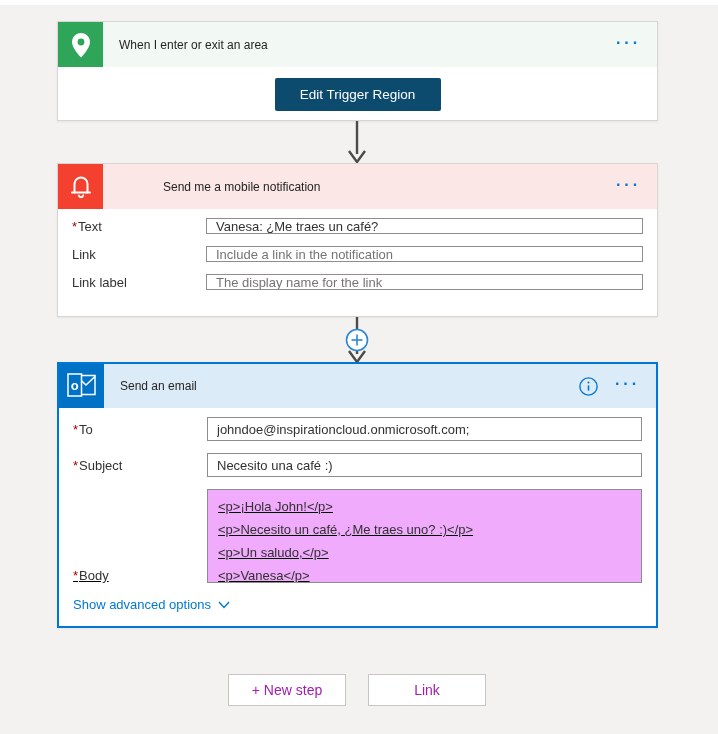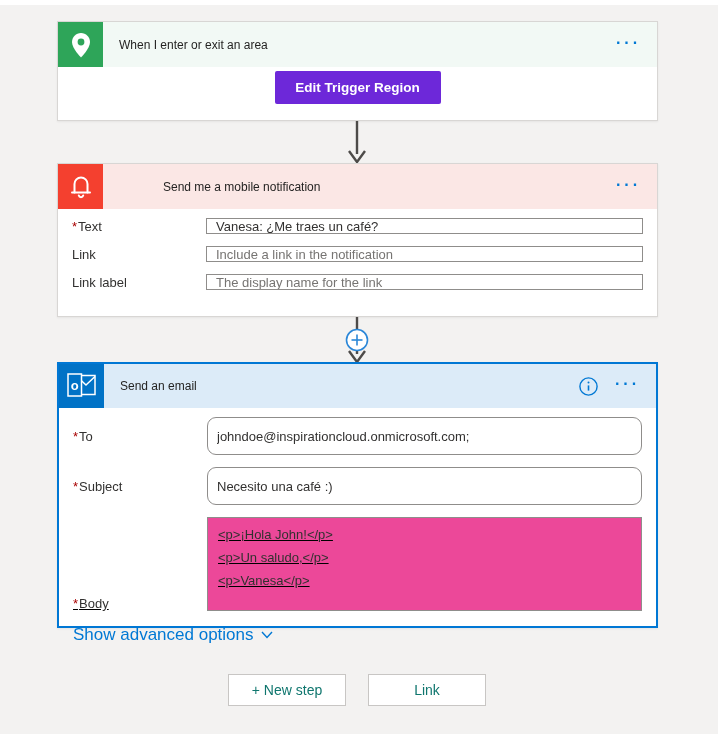--- a/index.html
+++ b/index.html
@@ -35,57 +35,57 @@
   .header-controls { display:flex; align-items:center; gap:16px; padding-right:16px; }
   .ellipsis {
     color:#0078d4; font-size:16px; font-weight:bold; letter-spacing:3px;
     line-height:1; cursor:pointer; user-select:none; padding-bottom:4px;
   }
   .info-btn { display:flex; align-items:center; cursor:pointer; }
 
   .card-body { position:relative; }
   #trigger-card .card-body { height:55px; display:flex; justify-content:center; align-items:flex-start; }
   .primary-btn {
-    margin-top:4px; width:166px; height:33px;
-    background:#6d28d9; color:#ffffff; border:none; border-radius:2px;
-    font-family:inherit; font-size:13.5px; font-weight:bold; cursor:pointer;
+    margin-top:11px; width:166px; height:33px;
+    background:#0c4a6e; color:#ffffff; border:none; border-radius:2px;
+    font-family:inherit; font-size:13.5px; font-weight:normal; cursor:pointer;
   }
 
   .form-row { display:flex; align-items:center; margin:12px 14px 0 14px; }
   .form-row.first { margin-top:9px; }
   .form-row.top-align { align-items:flex-end;text-decoration:underline; }
   .form-label { width:134px; font-size:13px; color:#323130; flex:0 0 134px; }
   .form-row.top-align .form-label { padding-top:6px; }
   .req { color:#a80000; margin-right:1px; }
   .text-input {
     flex:1; height:16px; border:1px solid #8f8d8b; background:#fff;
     font-family:inherit; font-size:13px; color:#323130; padding:0 9px; min-width:0;
   }
-  #email-card .text-input { height:38px;border-radius:9px; }
+  #email-card .text-input { height:24px; }
   .text-input::placeholder { color:#767472; opacity:1; }
 
   .body-box {
-    flex:1; height:94px; border:1px solid #8f8d8b; background:#ec4899;
+    flex:1; height:94px; border:1px solid #8f8d8b; background:#f0abfc;
     font-size:13px; color:#323130; padding:5px 10px; overflow:hidden; cursor:text;
   }
   .body-line { line-height:23px; white-space:nowrap; }
 
   .advanced-link {
     display:inline-flex; align-items:center; gap:7px;
-    margin:14px 0 0 14px; color:#0078d4; font-size:17px; cursor:pointer;
+    margin:14px 0 0 14px; color:#0078d4; font-size:13px; cursor:pointer;
   }
 
   .connector { position:absolute; left:345px; }
   #connector-1 { top:121px; }
   #connector-2 { top:317px; }
 
   .footer-btn {
     position:absolute; top:674px; width:118px; height:32px;
     background:#ffffff; border:1px solid #c8c6c4;
-    color:#0f766e; font-family:inherit; font-size:14px; cursor:pointer;
+    color:#a21caf; font-family:inherit; font-size:14px; cursor:pointer;
   }
   #new-step-btn { left:228px; }
   #save-btn { left:368px; }
 </style>
 </head>
 <body>
 
 <div class="topstrip"></div>
 
 <div class="card" id="trigger-card">
@@ -179,20 +179,21 @@
       <input class="text-input" readonly="" value="johndoe@inspirationcloud.onmicrosoft.com;" style="">
     </div>
     <div class="form-row">
       <span class="form-label"><span class="req">*</span><span>Subject</span></span>
       <input class="text-input" readonly="" value="Necesito una café :)" style="">
     </div>
     <div class="form-row top-align">
       <span class="form-label"><span class="req">*</span><span>Body</span></span>
       <div class="body-box">
         <div class="body-line">&lt;p&gt;¡Hola John!&lt;/p&gt;</div>
+        <div class="body-line">&lt;p&gt;Necesito un café, ¿Me traes uno? :)&lt;/p&gt;</div>
         <div class="body-line">&lt;p&gt;Un saludo,&lt;/p&gt;</div>
         <div class="body-line">&lt;p&gt;Vanesa&lt;/p&gt;</div>
       </div>
     </div>
     <div class="advanced-link">
       <span>Show advanced options</span>
       <svg width="12" height="8" viewBox="0 0 12 8">
         <polyline points="1,1 6,6.5 11,1" fill="none" stroke="#0078d4" stroke-width="1.4"></polyline>
       </svg>
     </div>

